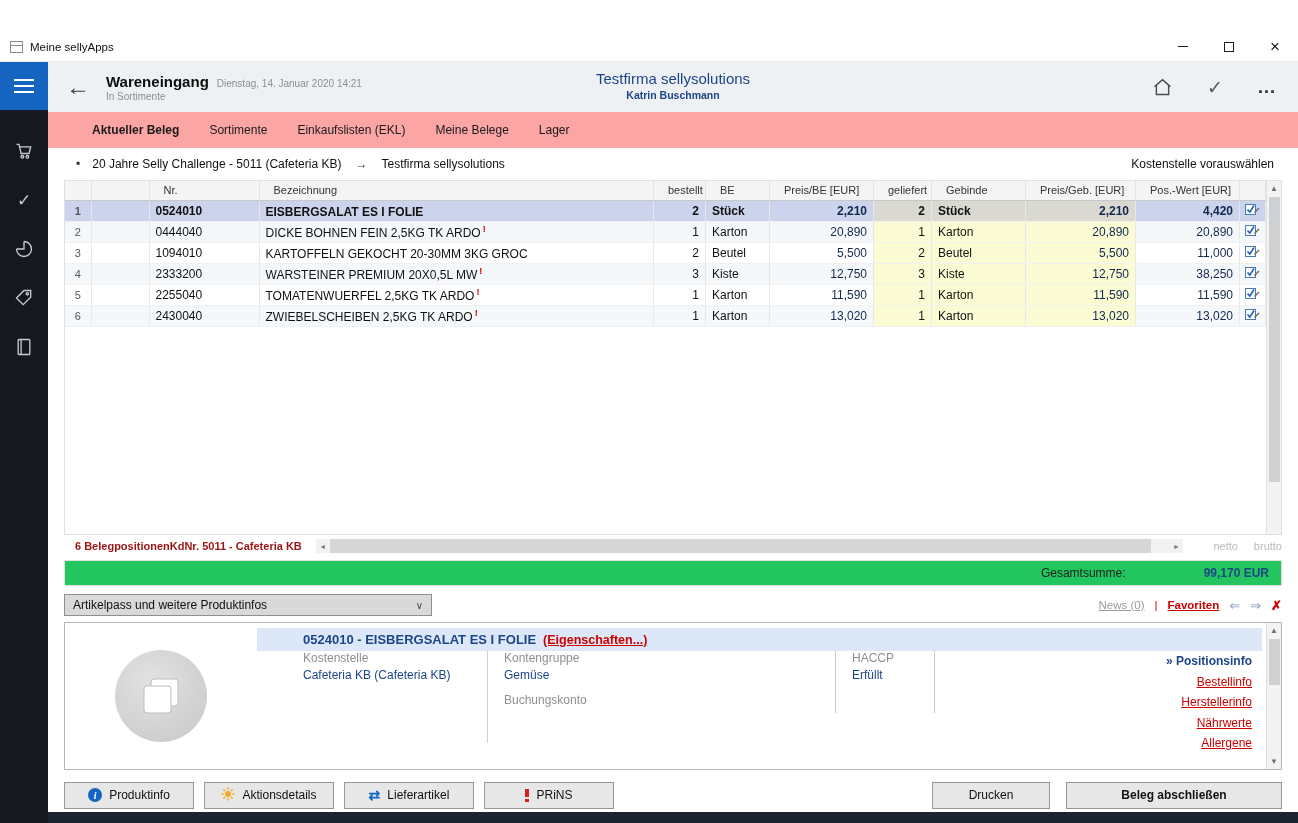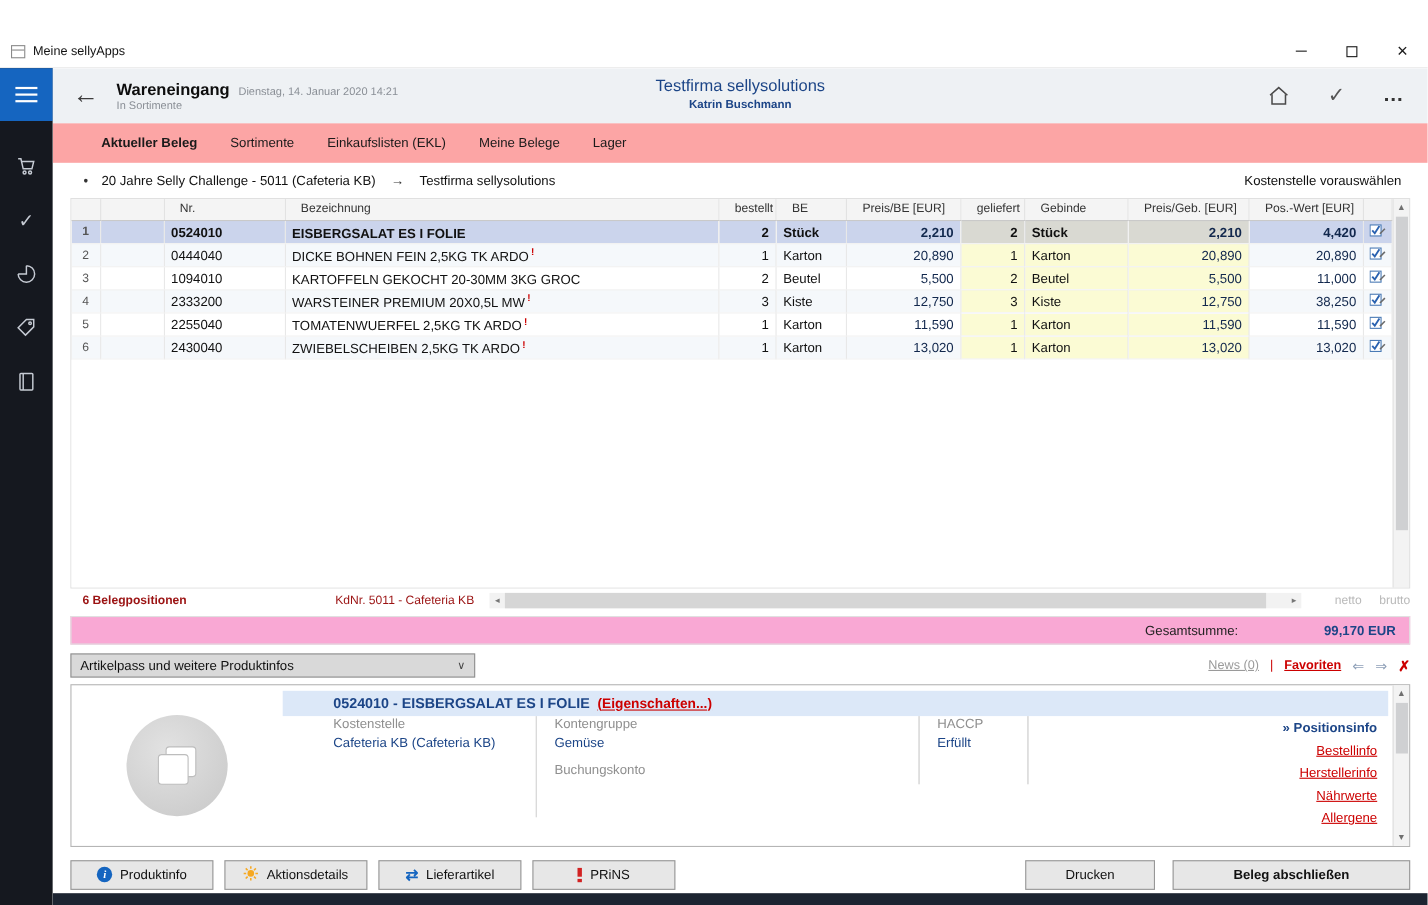--- a/index.html
+++ b/index.html
@@ -73,30 +73,30 @@
   .grid-filler { flex:1; background:#fff; }
 
   .vscroll { width:15px; flex:0 0 15px; background:#f3f3f3; border-left:1px solid #e2e2e2;
     display:flex; flex-direction:column; align-items:center; }
   .vbtn { height:15px; width:100%; display:flex; align-items:center; justify-content:center; font-size:8px; color:#707070; cursor:pointer; }
   .vthumb { width:11px; height:285px; background:#cfd0d2; margin-top:1px; }
 
   
   .statusrow { height:22px; flex:0 0 22px; display:flex; align-items:center; padding:0 16px; font-size:11px; }
   .positions { color:#9b1313; font-weight:bold; margin-left:11px; }
-  .customer { color:#9b1313; font-weight:normal; margin-left:135px; }
+  .customer { color:#9b1313; font-weight:bold; }
   .hscroll { flex:1; margin:0 14px; height:14px; background:#f2f2f2; position:relative; }
   .hbtn { position:absolute; top:0; bottom:0; width:14px; display:flex; align-items:center; justify-content:center;
     font-size:7px; color:#777; cursor:pointer; }
   .hbtn.left { left:0; } .hbtn.right { right:0; }
   .hthumb { position:absolute; left:14px; right:32px; top:0; bottom:0; background:#d6d6d6; cursor:pointer; }
   .netto, .brutto { color:#b9b9b9; margin-left:16px; cursor:pointer; }
 
   .totalrow { height:26px; flex:0 0 26px; margin:3px 16px 0; border:1px solid #e0e0e0;
-    display:flex; align-items:center; justify-content:flex-end; font-size:12px; background:#f9a8d4; }
+    display:flex; align-items:center; justify-content:flex-end; font-size:12px; background:#22c55e; }
   .total-label { color:#222; }
   .total-value { color:#1c4587; font-weight:bold; margin-left:78px; margin-right:12px; }
 
   
   .infobar { height:30px; flex:0 0 30px; display:flex; align-items:center; padding:0 16px; margin-top:4px; }
   .combobox { width:368px; height:22px; background:#d9d9d9; border:1px solid #8f8f8f; display:flex; align-items:center;
     padding:0 8px; font-size:12px; cursor:pointer; }
   .combo-chevron { margin-left:auto; font-size:10px; color:#444; }
   .infobar-right { margin-left:auto; display:flex; align-items:center; gap:10px; font-size:11.5px; }
   .news { color:#9a9a9a; text-decoration:underline; cursor:pointer; }

